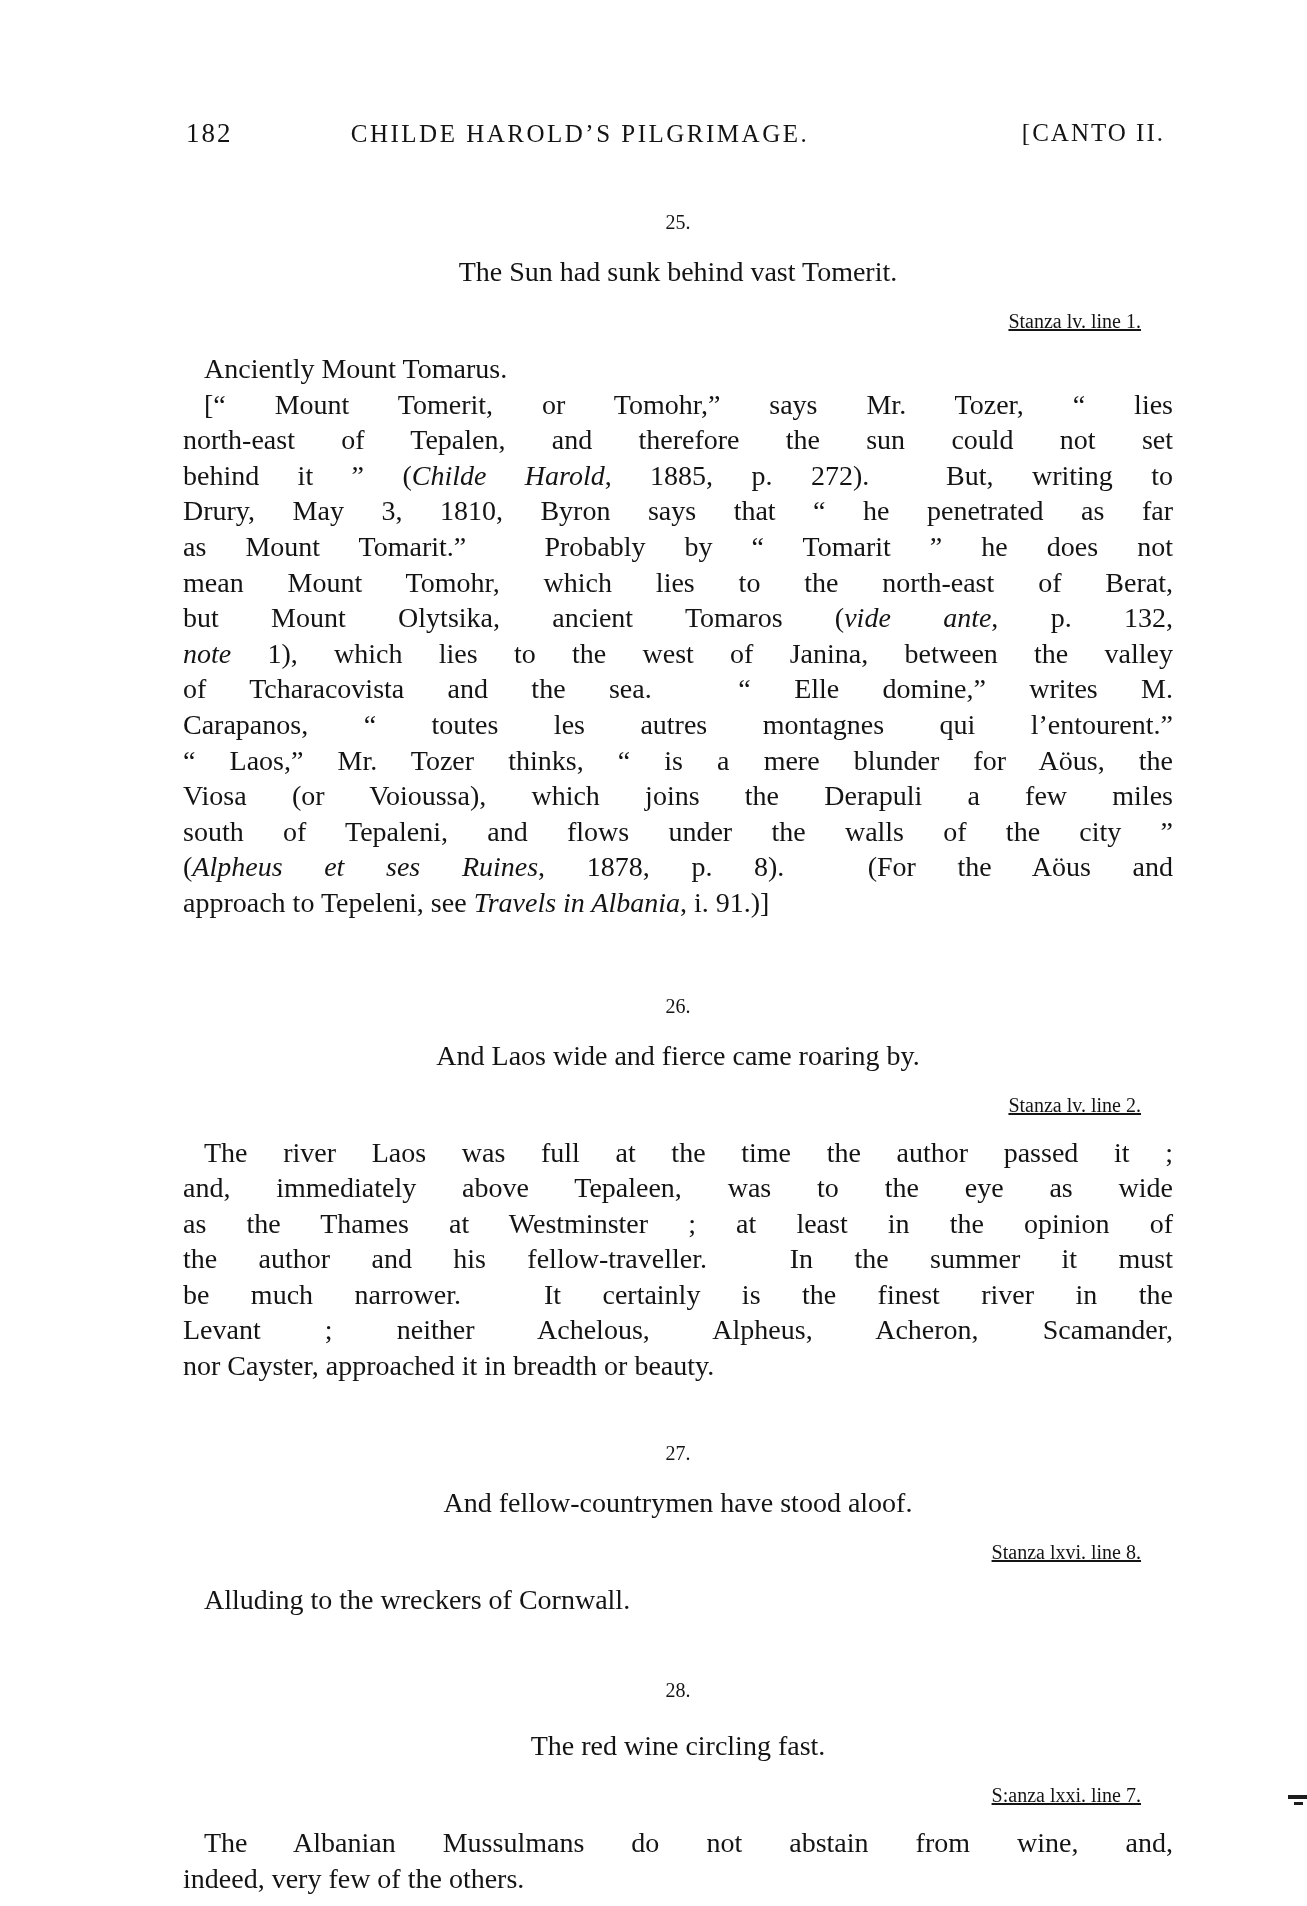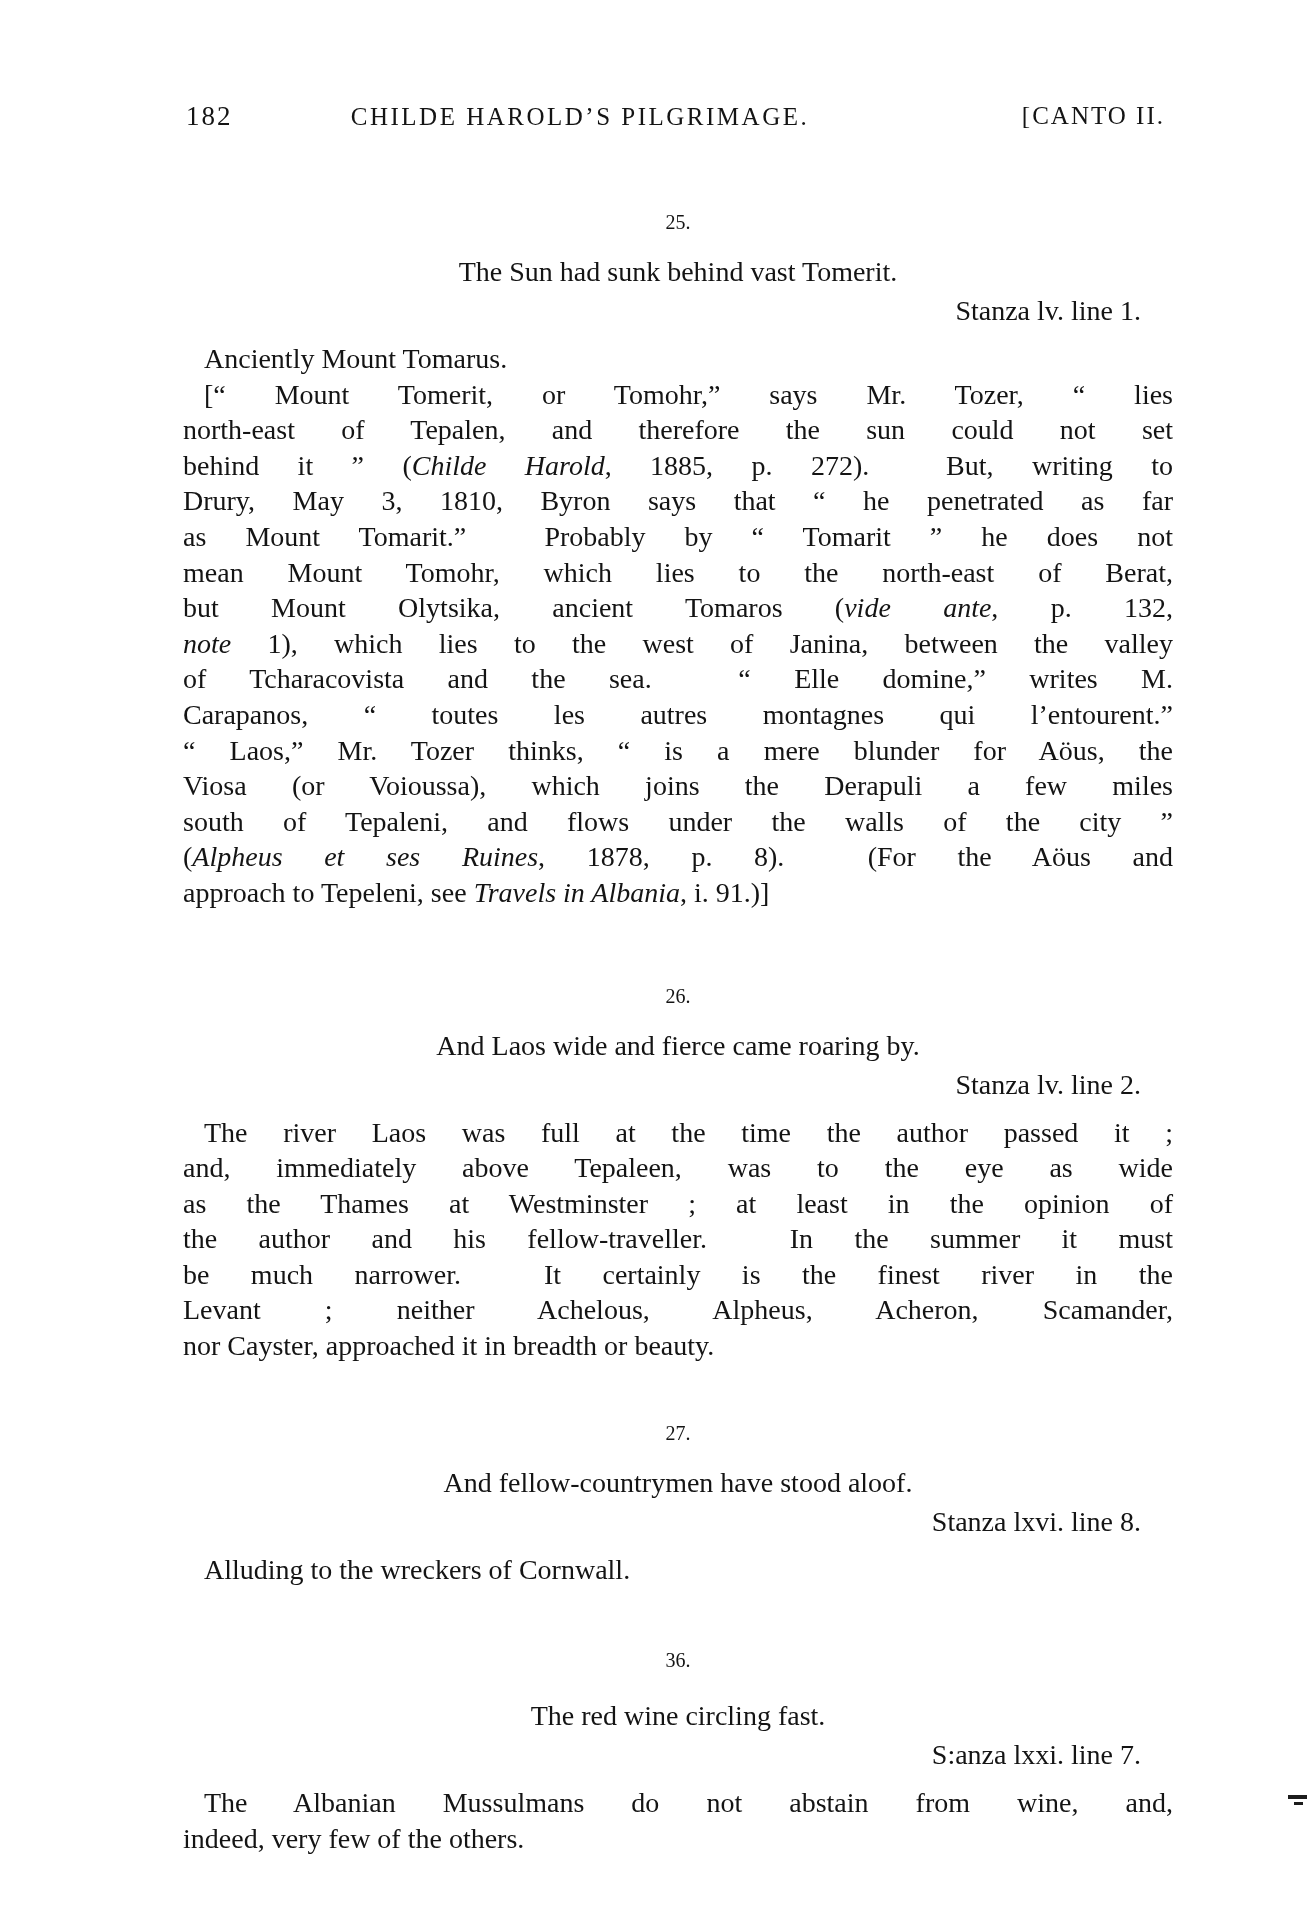--- a/index.html
+++ b/index.html
@@ -2,38 +2,38 @@
 <html><head>
 <meta charset="utf-8">
 <style>
   html,body { margin:0; padding:0; background:#ffffff; }
   .page {
     position:relative; width:1307px; height:1906px;
     background:#ffffff; color:#141414; overflow:hidden;
     font-family:"Liberation Serif", serif;
   }
   
-  .header { position:absolute; top:99px; left:0; width:100%; height:38px; }
+  .header { position:absolute; top:116px; left:0; width:100%; height:38px; }
   .pageno { position:absolute; left:186px; top:0; font-size:27px; line-height:34px; letter-spacing:2px; }
   .running-title { position:absolute; left:300px; width:560px; top:1px; text-align:center;
                    font-size:25px; line-height:34px; letter-spacing:2.5px; }
   .canto { position:absolute; right:142px; top:0; font-size:25px; line-height:34px; letter-spacing:2px; }
 
   
   .content { position:absolute; left:183px; top:0; width:990px; }
 
   .sec-num { text-align:center; font-size:20px; line-height:34px; }
   section:nth-of-type(1) .sec-num { margin-top:205px; }
   section:nth-of-type(2) .sec-num { margin-top:68px;text-align:center; }
   section:nth-of-type(3) .sec-num { margin-top:52px; }
   section:nth-of-type(4) .sec-num { margin-top:56px; }
 
   .quote { text-align:center; font-size:28px; line-height:34px; margin-top:16px; }
   section:nth-of-type(4) .quote { margin-top:22px; }
-  .attr  { text-align:right; padding-right:32px; font-size:28px; line-height:32px; margin-top:6px; }
+  .attr  { text-align:right; padding-right:32px; font-size:20px; line-height:32px; margin-top:16px;text-decoration:underline; }
   .body  { margin-top:14px; }
 
   .line { font-size:28px; line-height:35.6px; height:35.6px; white-space:pre-wrap; }
   .line.just { text-align:justify; text-align-last:justify; }
   .line.indent { padding-left:21px; }
   .line i { font-style:italic;margin-top:30px; }
 
   .speck { position:absolute; background:#1c1c1c; }
   .speck.a { right:0; top:1795px; width:19px; height:4px; }
   .speck.b { right:4px; top:1802px; width:9px; height:3px; }
@@ -92,21 +92,21 @@
   <section>
     <div class="sec-num">27.</div>
     <div class="quote">And fellow-countrymen have stood aloof.</div>
     <div class="attr">Stanza lxvi. line 8.</div>
     <div class="body">
           <div class="line indent">Alluding to the wreckers of Cornwall.</div>
         </div>
   </section>
 
   <section>
-    <div class="sec-num">36.</div>
+    <div class="sec-num">28.</div>
     <div class="quote">The red wine circling fast.</div>
     <div class="attr">S:anza lxxi. line 7.</div>
     <div class="body">
           <div class="line just indent">The Albanian Mussulmans do not abstain from wine, and,</div>
           <div class="line">indeed, very few of the others.</div>
         </div>
   </section>
 </div>
 
   <div class="speck a"></div>

